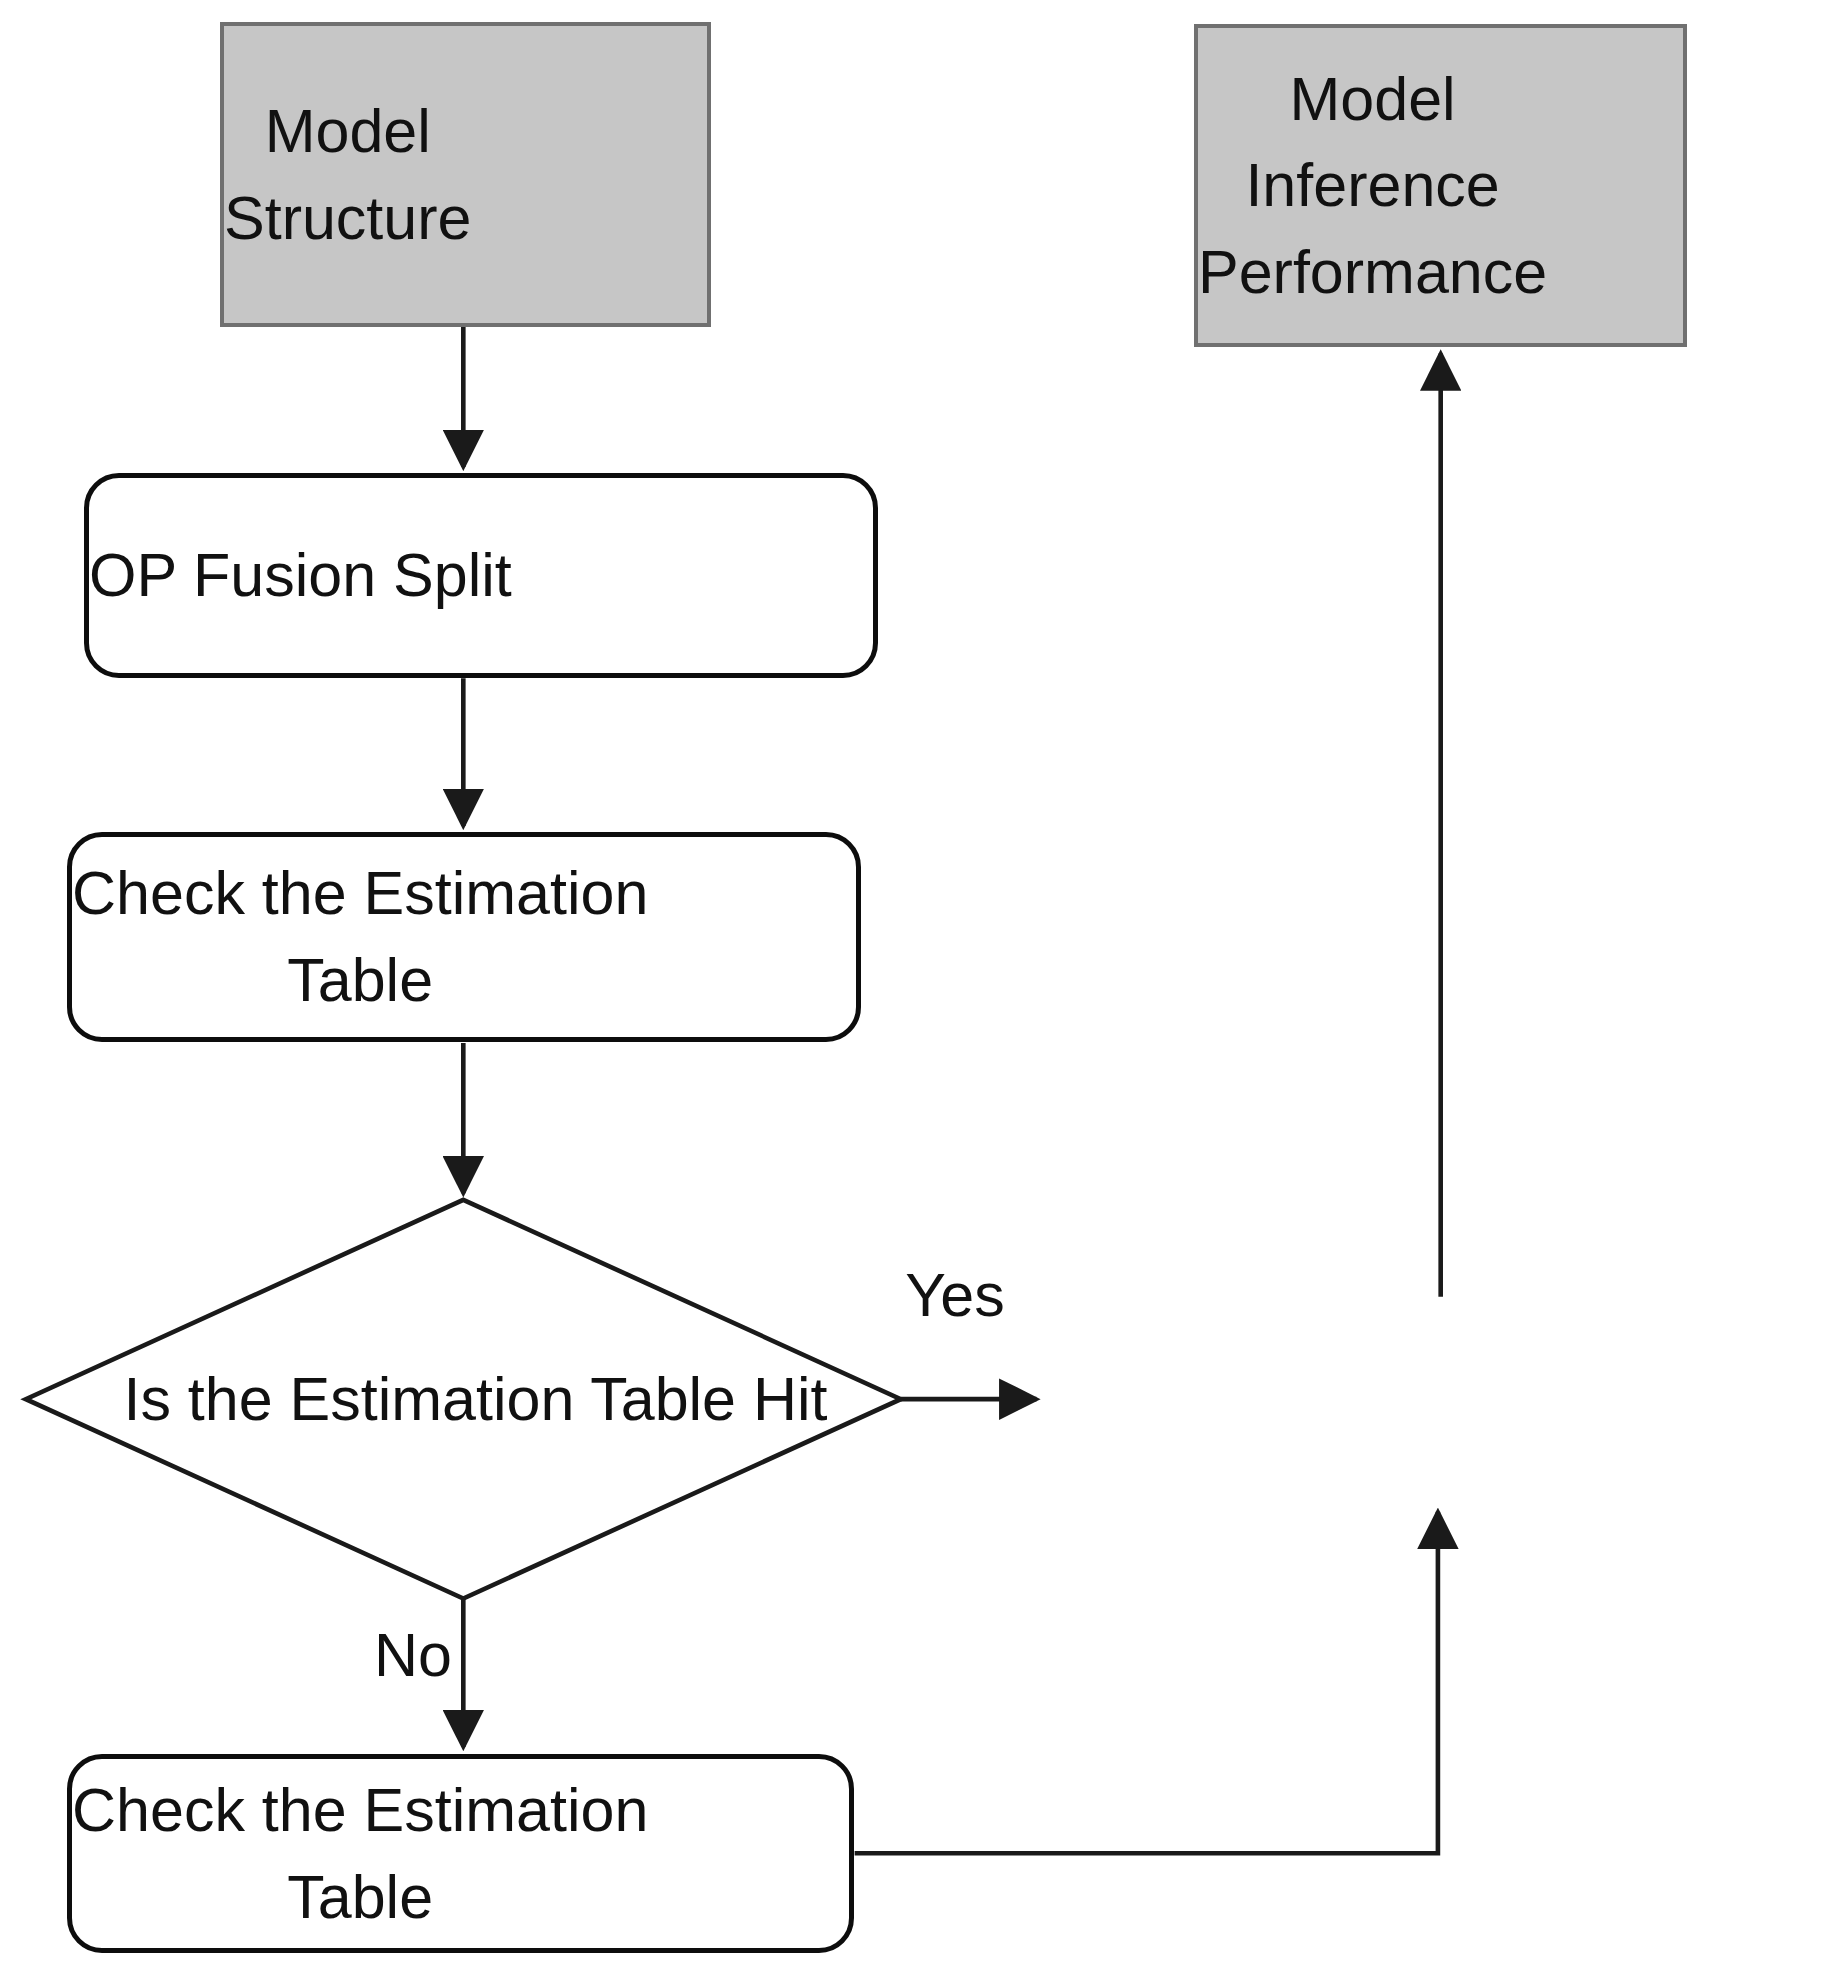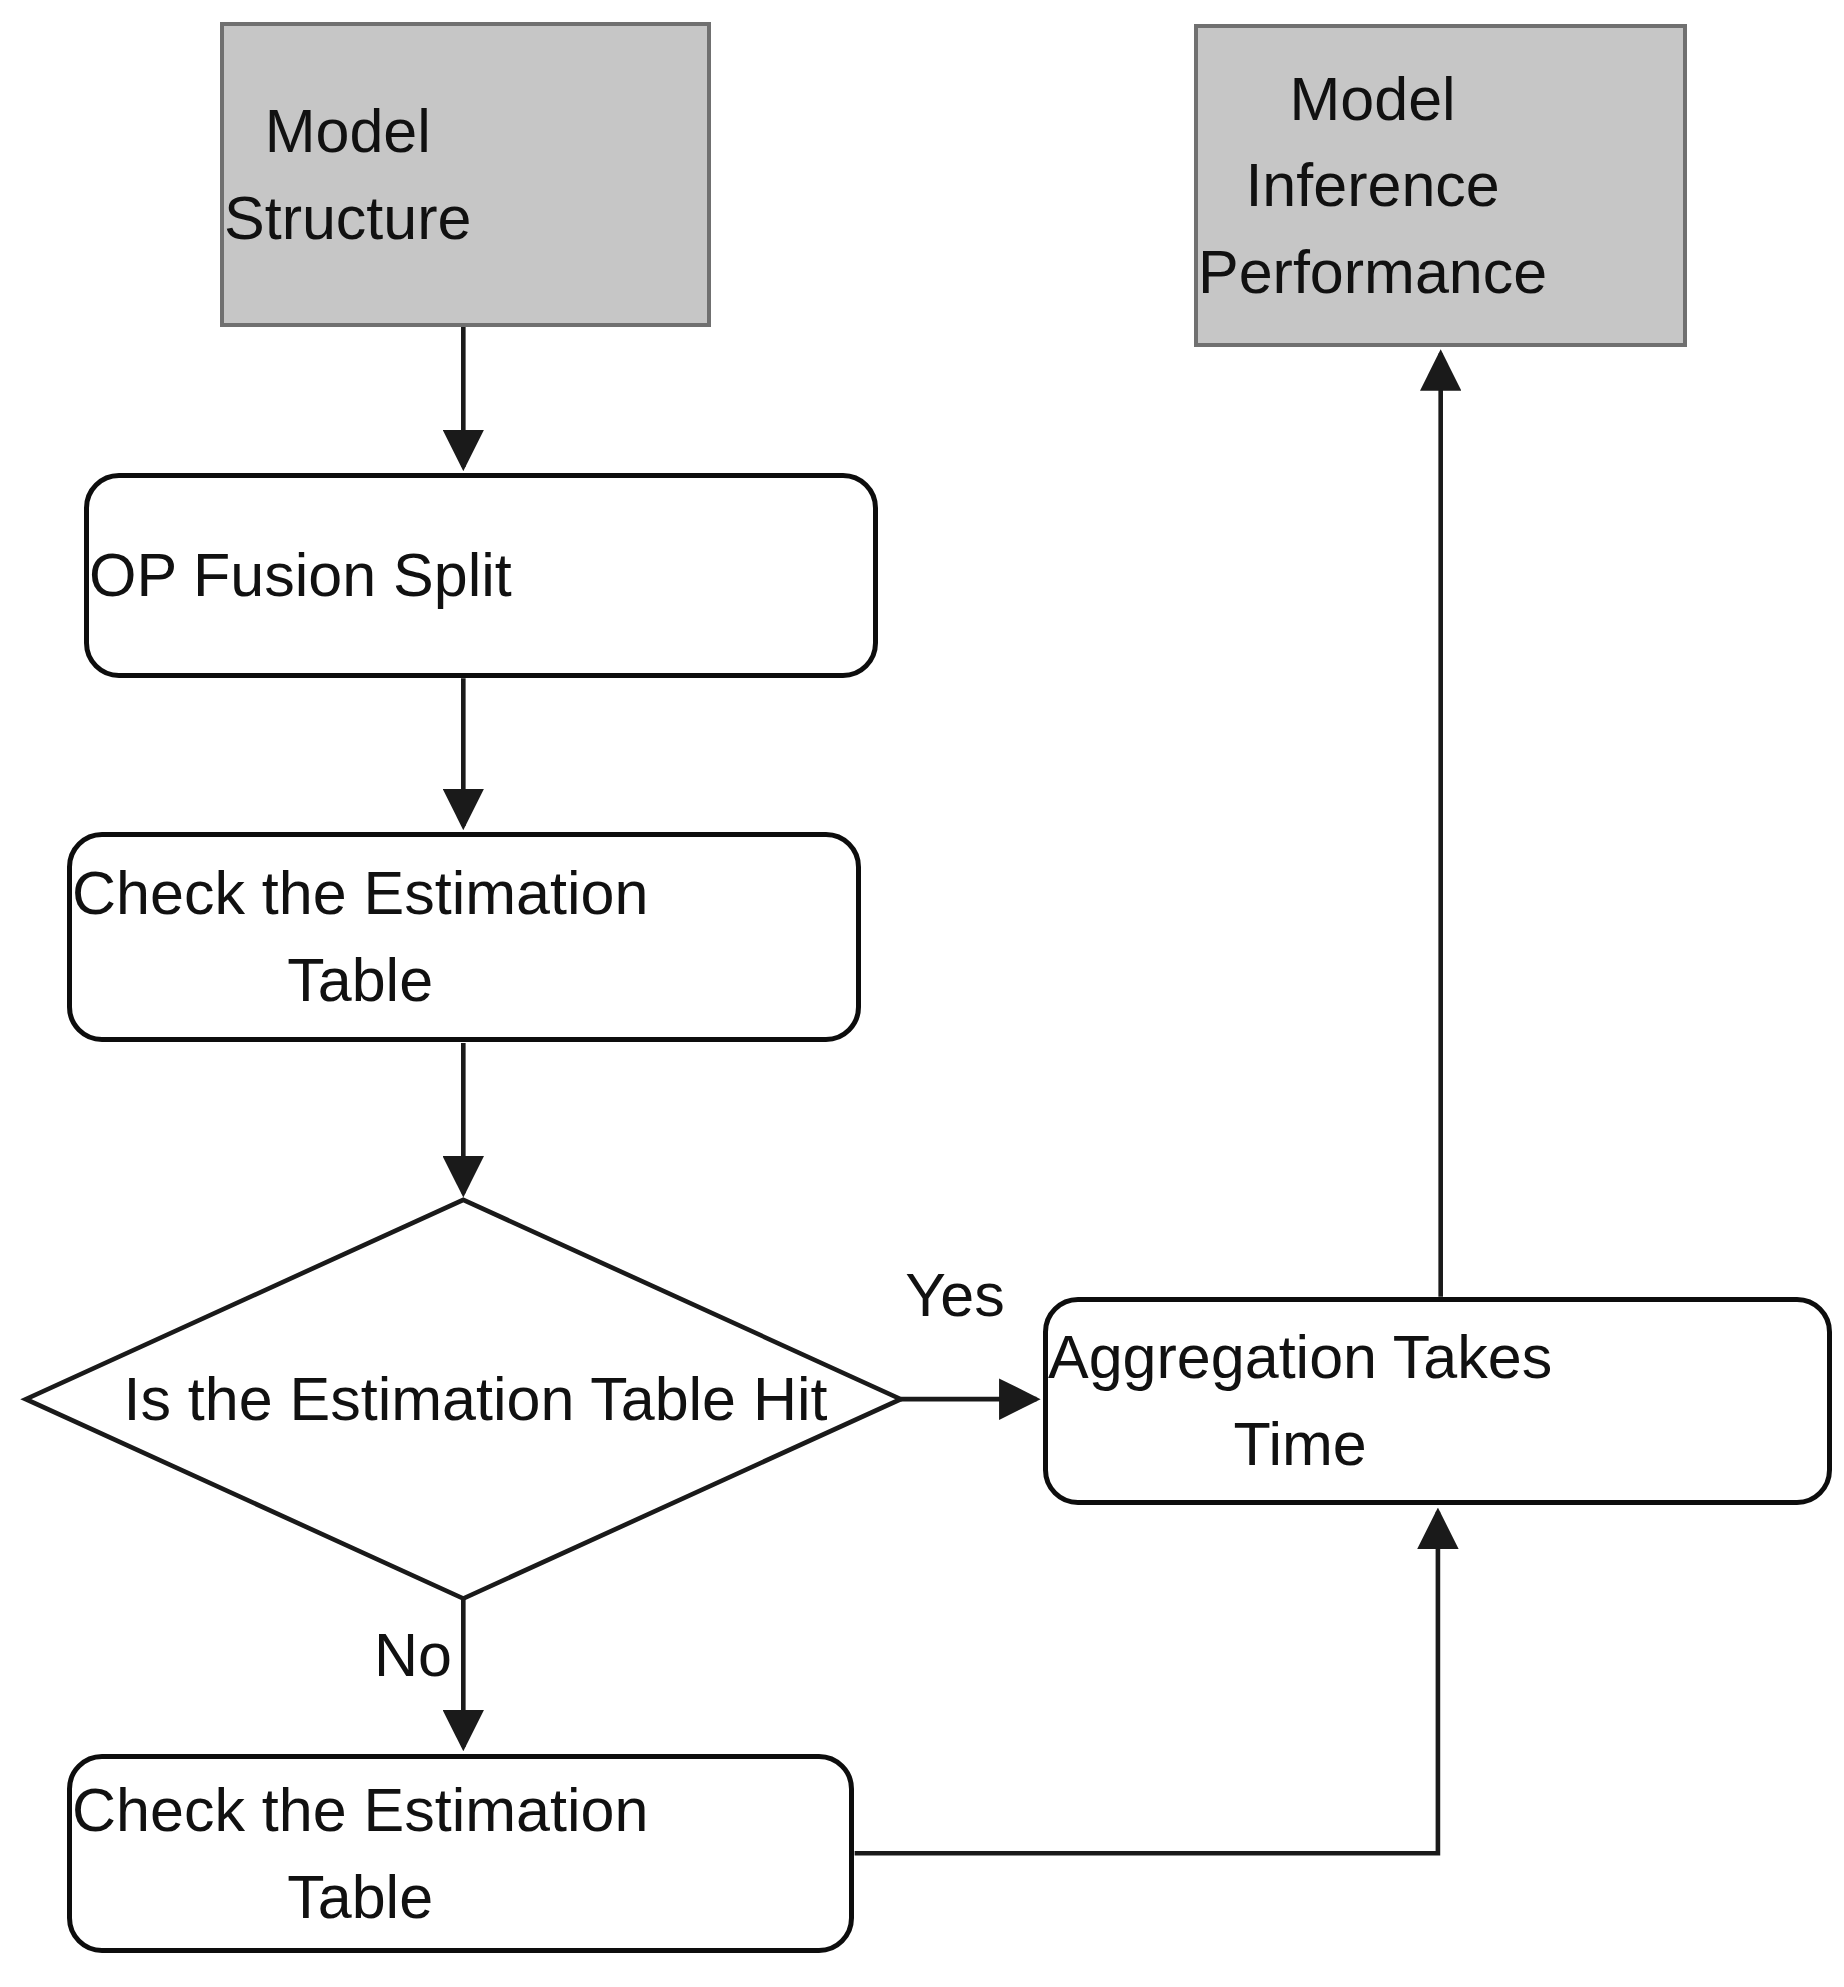--- a/index.html
+++ b/index.html
@@ -123,24 +123,20 @@
     <span class="lbl">Check the Estimation
 Table</span>
   </div>
 
   <div class="decision-label" id="n-decision-text">
     <span class="lbl">Is the
 Estimation
 Table Hit</span>
   </div>
 
-  <div class="node process" id="n-aggregation">
-    <span class="lbl">Aggregation Takes
-Time</span>
-  </div>
 
   <div class="node process" id="n-check-estimation-2">
     <span class="lbl">Check the Estimation
 Table</span>
   </div>
 
   <div class="edge-label" id="lbl-yes">
     <span class="lbl">Yes</span>
   </div>
 

